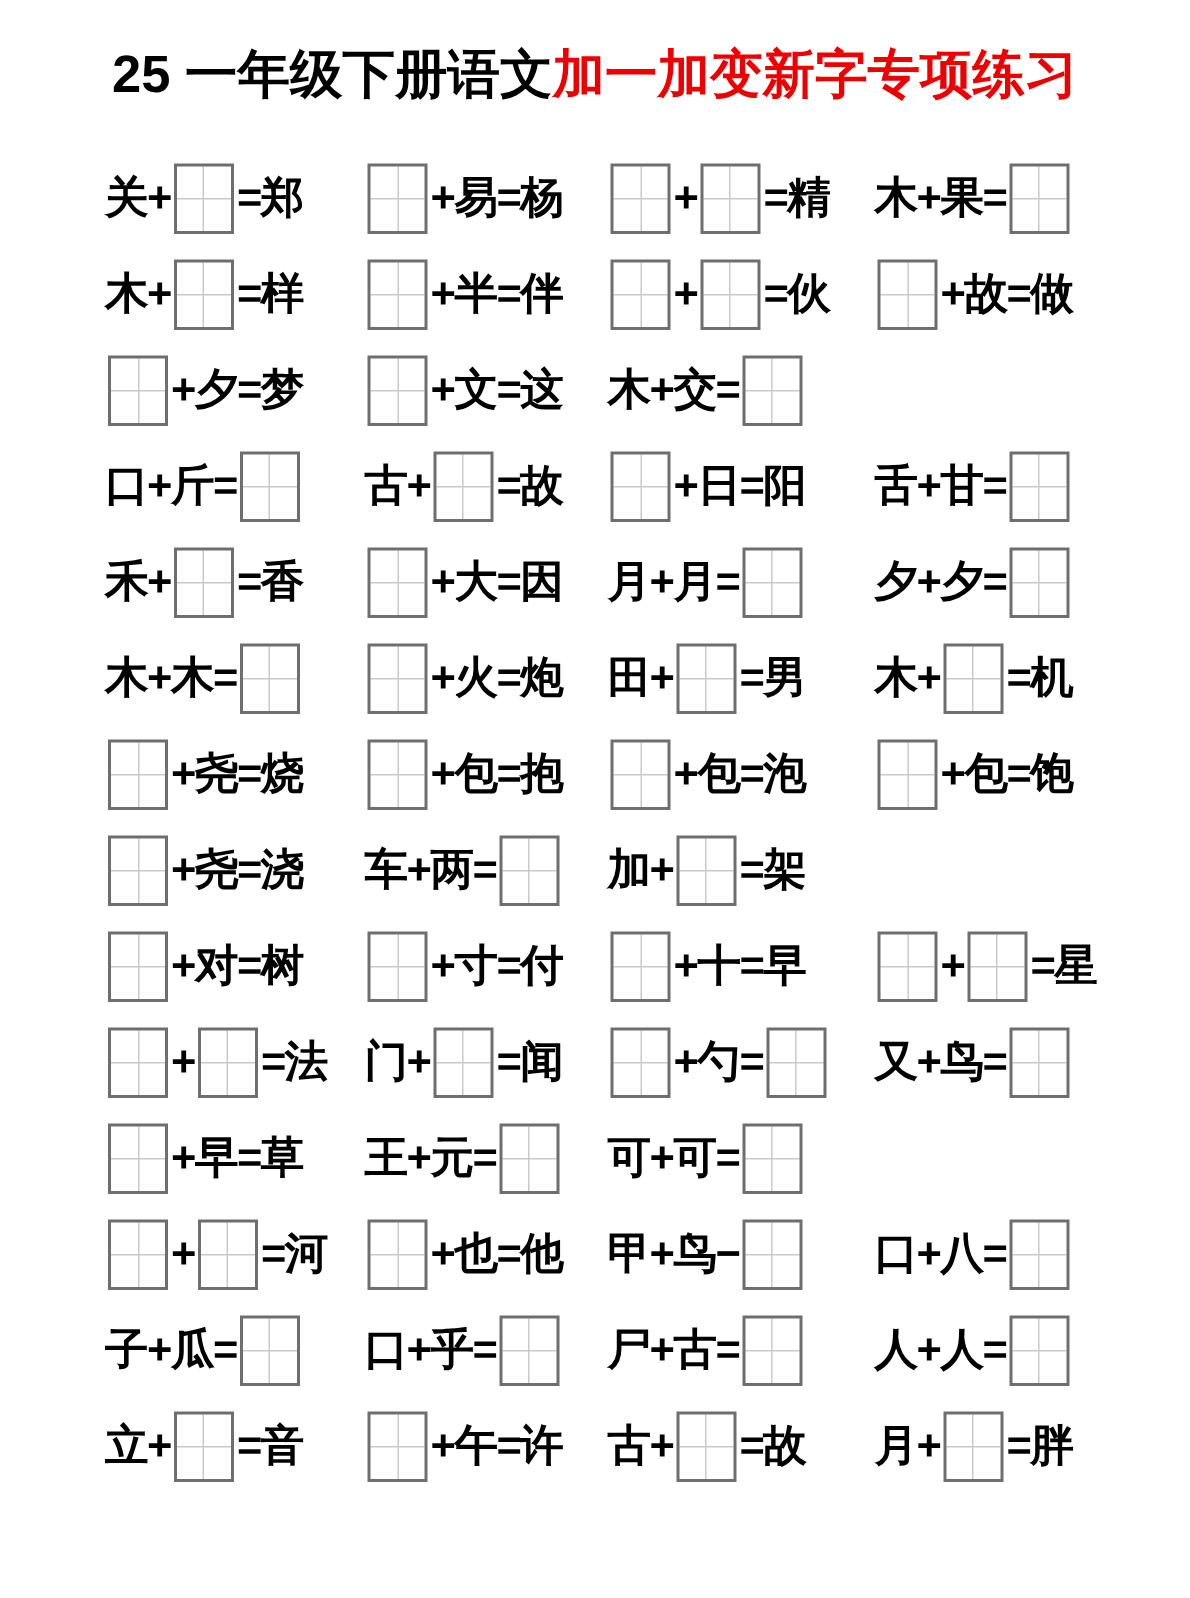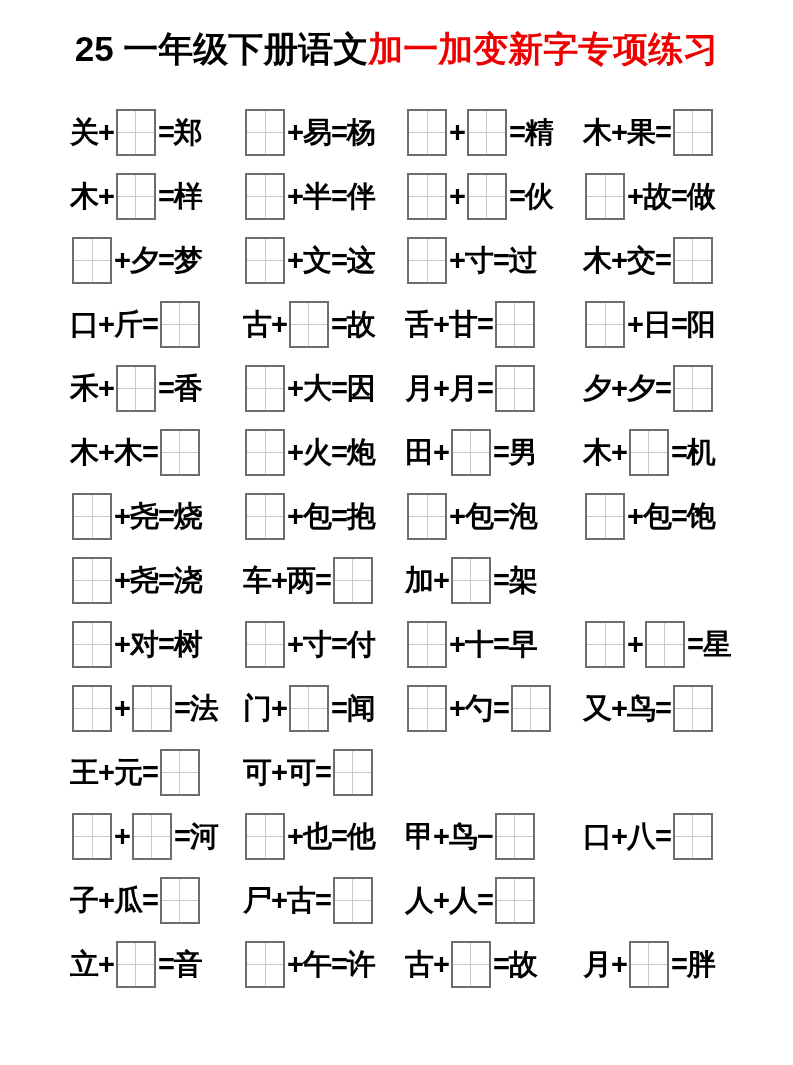--- a/index.html
+++ b/index.html
@@ -110,46 +110,42 @@
     <div class="row">
       <div class="cell">
         <span class="box"></span>
         <span class="eq">+夕=梦</span>
       </div>
       <div class="cell">
         <span class="box"></span>
         <span class="eq">+文=这</span>
       </div>
       <div class="cell">
-        <span class="box"></span>
-        <span class="eq">+寸=过</span>
-      </div>
-      <div class="cell">
         <span class="eq">木+交=</span>
         <span class="box"></span>
       </div>
     </div>
     <div class="row">
       <div class="cell">
         <span class="eq">口+斤=</span>
         <span class="box"></span>
       </div>
       <div class="cell">
         <span class="eq">古+</span>
         <span class="box"></span>
         <span class="eq">=故</span>
       </div>
       <div class="cell">
+        <span class="box"></span>
+        <span class="eq">+日=阳</span>
+      </div>
+      <div class="cell">
         <span class="eq">舌+甘=</span>
         <span class="box"></span>
       </div>
-      <div class="cell">
-        <span class="box"></span>
-        <span class="eq">+日=阳</span>
-      </div>
     </div>
     <div class="row">
       <div class="cell">
         <span class="eq">禾+</span>
         <span class="box"></span>
         <span class="eq">=香</span>
       </div>
       <div class="cell">
         <span class="box"></span>
         <span class="eq">+大=因</span>
@@ -253,20 +249,24 @@
         <span class="eq">+勺=</span>
         <span class="box"></span>
       </div>
       <div class="cell">
         <span class="eq">又+鸟=</span>
         <span class="box"></span>
       </div>
     </div>
     <div class="row">
       <div class="cell">
+        <span class="box"></span>
+        <span class="eq">+早=草</span>
+      </div>
+      <div class="cell">
         <span class="eq">王+元=</span>
         <span class="box"></span>
       </div>
       <div class="cell">
         <span class="eq">可+可=</span>
         <span class="box"></span>
       </div>
     </div>
     <div class="row">
       <div class="cell">
@@ -284,20 +284,24 @@
         <span class="box"></span>
       </div>
       <div class="cell">
         <span class="eq">口+八=</span>
         <span class="box"></span>
       </div>
     </div>
     <div class="row">
       <div class="cell">
         <span class="eq">子+瓜=</span>
+        <span class="box"></span>
+      </div>
+      <div class="cell">
+        <span class="eq">口+乎=</span>
         <span class="box"></span>
       </div>
       <div class="cell">
         <span class="eq">尸+古=</span>
         <span class="box"></span>
       </div>
       <div class="cell">
         <span class="eq">人+人=</span>
         <span class="box"></span>
       </div>

